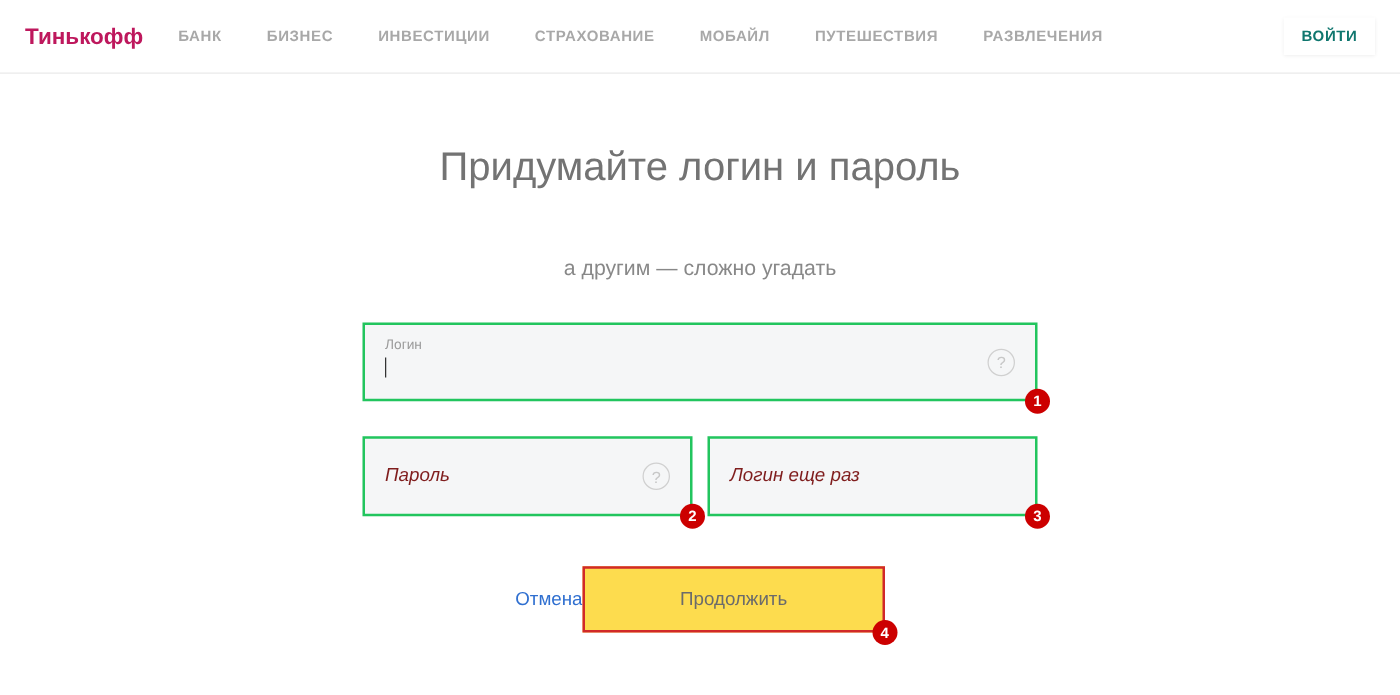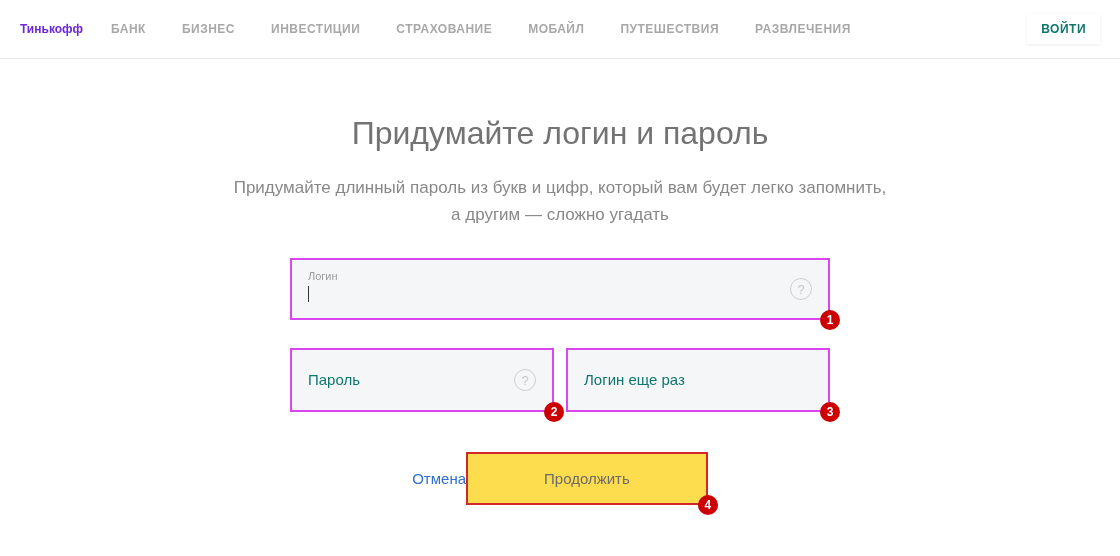--- a/index.html
+++ b/index.html
@@ -15,22 +15,22 @@
       overflow: hidden;
     }
     .header {
       display: flex;
       align-items: center;
       padding: 14px 20px;
       border-bottom: 1px solid #eaeaea;
     }
     .logo {
       font-weight: 700;
-      font-size: 12px;
-      color: #6d28d9;
+      font-size: 18px;
+      color: #be185d;
       margin-right: 28px;
     }
     .nav {
       display: flex;
       gap: 36px;
       flex: 1;
     }
     .nav-item {
       font-size: 12px;
       font-weight: 600;
@@ -87,21 +87,21 @@
       color: #fff;
       font-size: 12px;
       font-weight: 700;
       display: flex;
       align-items: center;
       justify-content: center;
       z-index: 10;
     }
     .input-box {
       background: #f5f6f7;
-      border: 2px solid #d946ef;
+      border: 2px solid #22c55e;
       padding: 10px 16px 12px 16px;
       position: relative;
     }
     .input-label {
       font-size: 11px;
       color: #9b9b9b;
       margin-bottom: 4px;
     }
     .cursor-line {
       width: 1px;
@@ -129,21 +129,22 @@
       gap: 12px;
     }
     .row .field-wrap {
       flex: 1;
     }
     .input-box.single {
       padding: 21px 16px;
     }
     .placeholder-text {
       font-size: 15px;
-      color: #0f766e;
+      color: #7f1d1d;
+      font-style: italic;
     }
     .actions {
       display: flex;
       justify-content: center;
       align-items: center;
       margin-top: 12px;
     }
     .cancel-link {
       color: #2f6fd0;
       font-size: 15px;
@@ -174,21 +175,21 @@
     <span class="nav-item">МОБАЙЛ</span>
     <span class="nav-item">ПУТЕШЕСТВИЯ</span>
     <span class="nav-item">РАЗВЛЕЧЕНИЯ</span>
   </div>
   <button class="login-btn">ВОЙТИ</button>
 </div>
 
 <div class="main">
   <h1 class="title">Придумайте логин и пароль</h1>
   <p class="subtitle">
-    <span>Придумайте длинный пароль из букв и цифр, который вам будет легко запомнить,</span><br>
+    <br>
     <span>а другим — сложно угадать</span>
   </p>
 
   <div class="form">
     <div class="field-wrap">
       <div class="input-box">
         <div class="input-label">Логин</div>
         <span class="cursor-line"></span>
         <span class="help-icon">?</span>
       </div>

